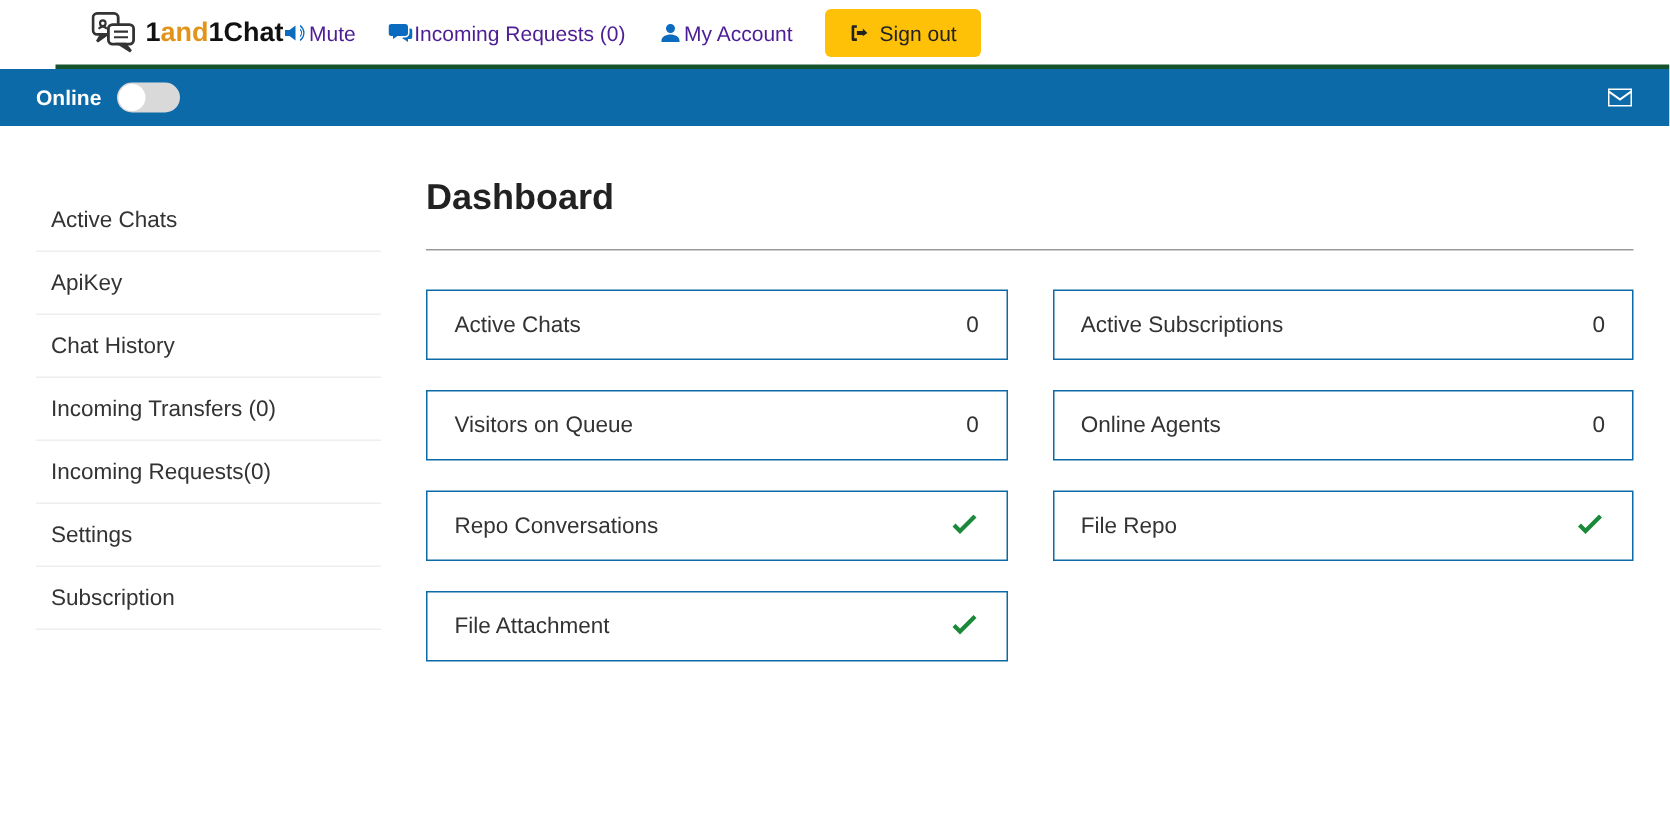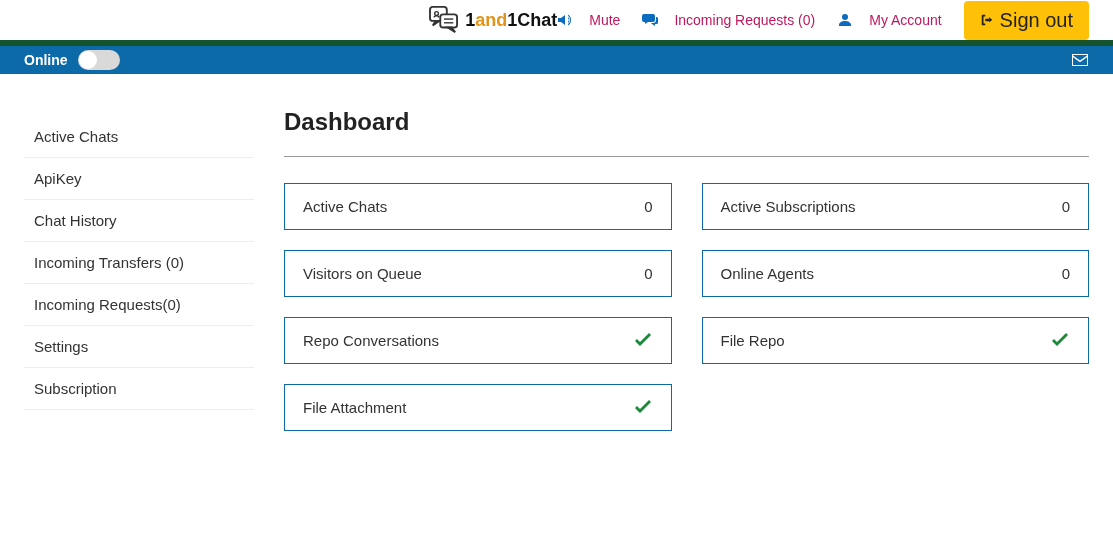--- a/index.html
+++ b/index.html
@@ -1,29 +1,29 @@
 <!DOCTYPE html>
 <html><head>
 <meta charset="utf-8">
 <style>
   * { box-sizing: border-box; margin: 0; padding: 0; }
   body { font-family: -apple-system, BlinkMacSystemFont, "Segoe UI", Arial, sans-serif; font-size: 14px; color: #333; background: #fff; }
   
-  .topbar { display: flex; align-items: center; justify-content: flex-end; padding: 8px 24px; border-bottom: 6px solid #14532d; height: 46px; }
+  .topbar { display: flex; align-items: center; justify-content: flex-start; padding: 8px 24px; border-bottom: 3px solid #14532d; height: 46px; margin-left: 37px; }
   .logo-wrap { display: flex; align-items: center; gap: 6px; }
   .logo-svg { width: 30px; height: 28px; }
   .logo-text { font-size: 18px; font-weight: 700; color: #111; }
   .logo-text .accent { color: #e19419; font-weight: 700; }
   .top-links { display: flex; align-items: center; gap: 22px; }
-  .top-link { color: #be185d; text-decoration: none; display: flex; align-items: center; gap: 16px; font-size: 14px; cursor: pointer; }
+  .top-link { color: #4c1d95; text-decoration: none; display: flex; align-items: center; gap: 1px; font-size: 14px; cursor: pointer; }
   .top-link svg { width: 16px; height: 16px; fill: #0b6bbf; }
-  .signout-btn { background: #ffc107; color: #222; border: none; padding: 8px 16px; border-radius: 4px; font-size: 20px; display: flex; align-items: center; gap: 6px; cursor: pointer; }
+  .signout-btn { background: #ffc107; color: #222; border: none; padding: 8px 16px; border-radius: 4px; font-size: 14px; display: flex; align-items: center; gap: 6px; cursor: pointer; }
   .signout-btn svg { width: 14px; height: 14px; fill: #222; }
   
-  .statusbar { background: #0d6aa8; color: #fff; height: 28px; display: flex; align-items: center; justify-content: space-between; padding: 0 24px; }
+  .statusbar { background: #0d6aa8; color: #fff; height: 38px; display: flex; align-items: center; justify-content: space-between; padding: 0 24px; }
   .status-left { display: flex; align-items: center; gap: 10px; font-weight: 700; }
   .toggle { width: 42px; height: 20px; background: #d9d9d9; border-radius: 10px; position: relative; cursor: pointer; }
   .toggle-knob { width: 18px; height: 18px; background: #fff; border-radius: 50%; position: absolute; top: 1px; left: 1px; }
   .statusbar svg.mail { width: 18px; height: 14px; fill: #fff; }
   
   .main { display: flex; padding: 24px 24px 24px 24px; gap: 30px; }
   .sidebar { width: 230px; flex: 0 0 230px; padding-top: 18px; }
   .sidebar-item { padding: 12px 10px; border-bottom: 1px solid #eee; color: #333; font-size: 15px; cursor: pointer; }
   .content { flex: 1; padding-top: 10px; }
   .page-title { font-size: 24px; font-weight: 700; color: #222; padding-bottom: 20px; border-bottom: 1px solid #999; margin-bottom: 26px; }

